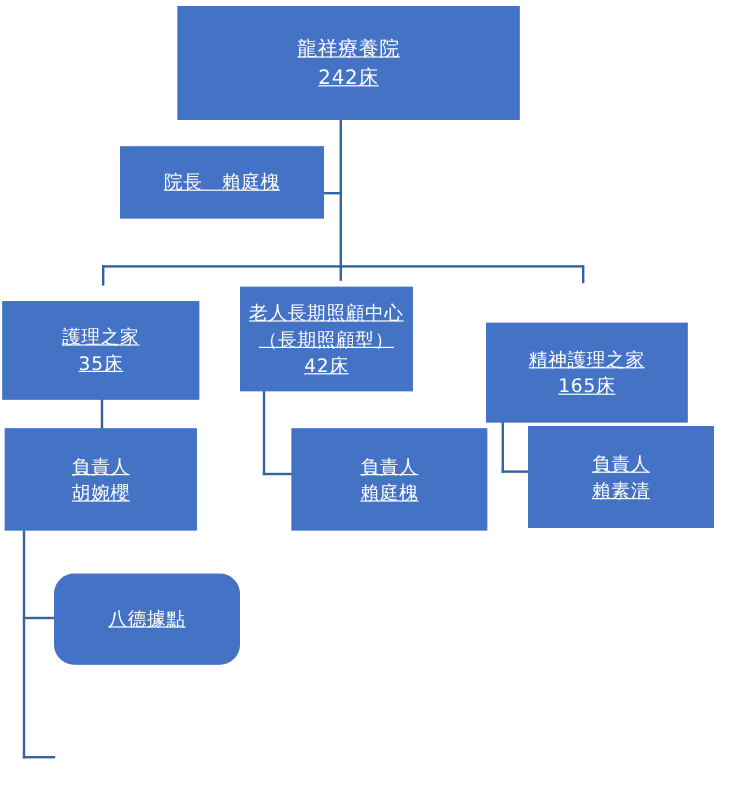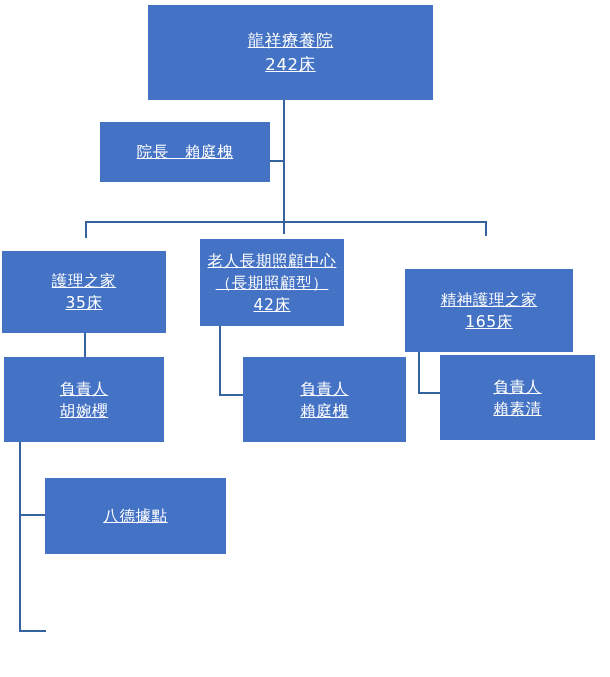--- a/index.html
+++ b/index.html
@@ -50,21 +50,21 @@
 
   
   #n-root      { left:148px; top:5px;   width:285px; height:95px; font-size:16.5px; }
   #n-director  { left:100px; top:122px; width:170px; height:60px; }
   #n-unit-1    { left:2px;   top:251px; width:164px; height:82px; }
   #n-unit-2    { left:200px; top:239px; width:144px; height:87px; }
   #n-unit-3    { left:405px; top:235px; width:168px; height:83px;margin-top:34px; }
   #n-head-1    { left:4px;   top:357px; width:160px; height:85px; }
   #n-head-2    { left:243px; top:357px; width:163px; height:85px; }
   #n-head-3    { left:440px; top:355px; width:155px; height:85px; }
-  #n-site-1    { left:45px;  top:478px; width:181px; height:76px; }
+  #n-site-1    { left:45px;  top:478px; width:155px; height:76px;border-radius:17px; }
   #n-site-2    { left:45px;  top:592px; width:165px; height:78px; }
 
   
   
   #c-trunk        { left:283px; top:100px; height:123px; }
   
   #c-director-stub{ left:270px; top:160px; width:14px; }
   
   #c-bus          { left:85px;  top:221px; width:401px; }
   #c-bus-drop-l   { left:85px;  top:221px; height:17px; }

